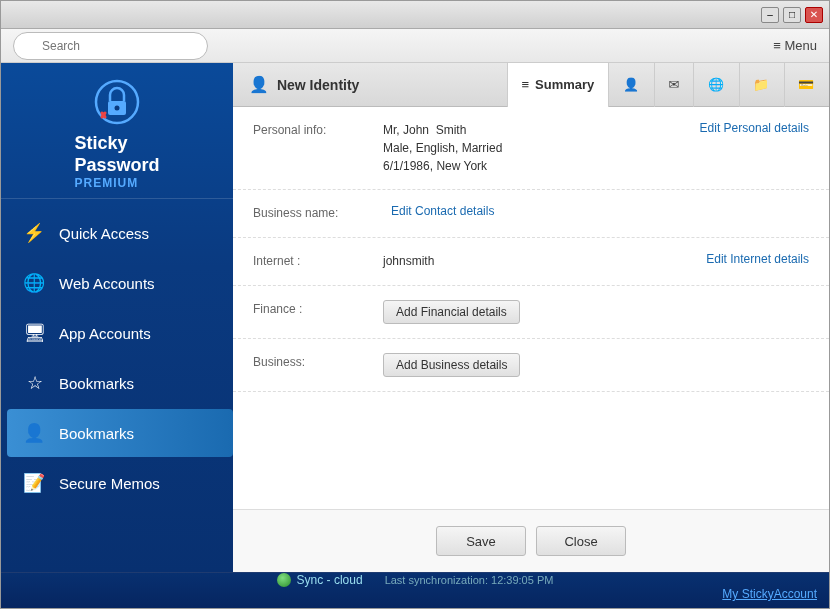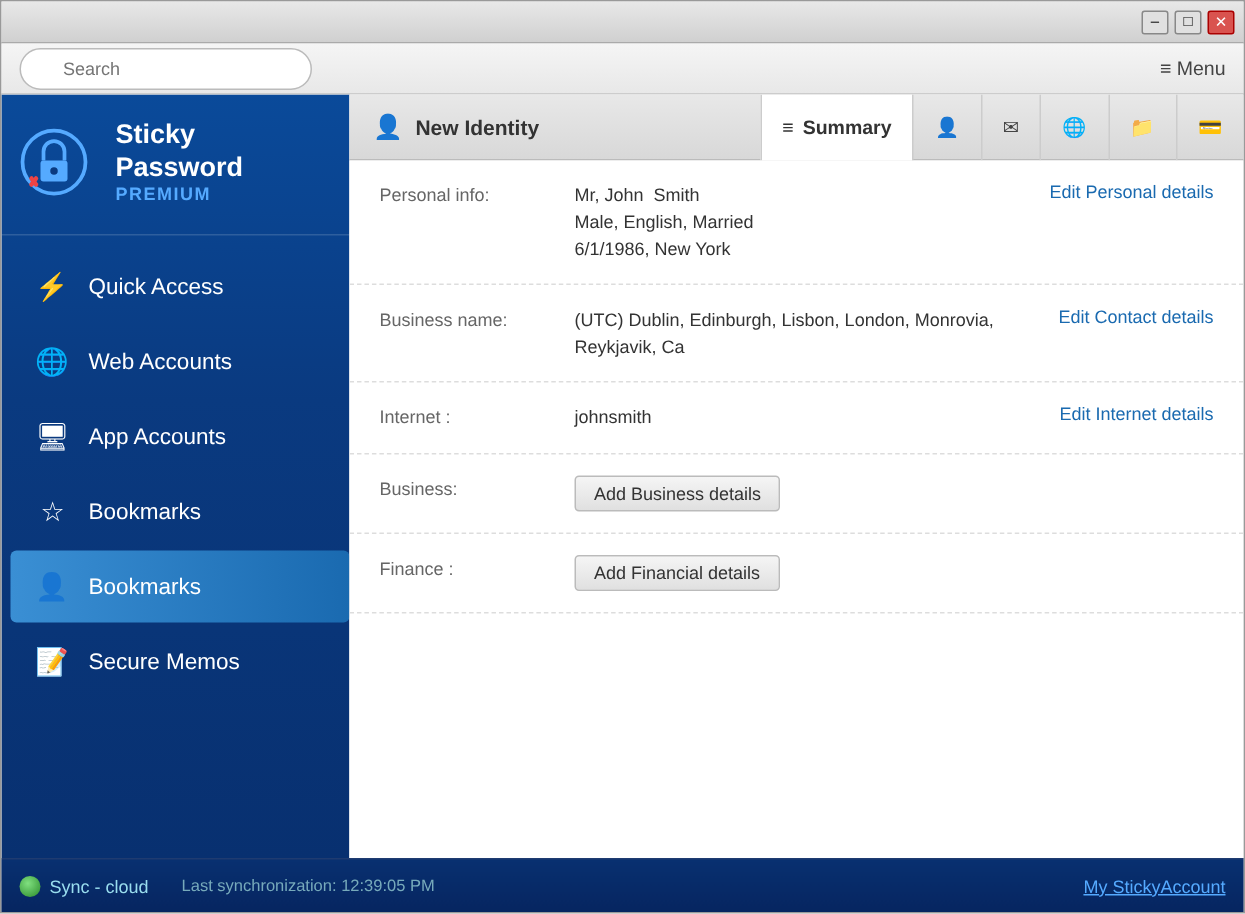--- a/index.html
+++ b/index.html
@@ -103,25 +103,26 @@
     
     .sidebar {
       width: 232px;
       background: linear-gradient(to bottom, #0a4a9a 0%, #0a3a80 40%, #083070 100%);
       display: flex;
       flex-direction: column;
       flex-shrink: 0;
     }
 
     .logo-area {
-      padding: 16px 12px 20px 12px;
-      display: flex;
-      align-items: center;
-      gap: 18px;
+      padding: 16px 12px 8px 12px;
+      display: flex;
+      align-items: center;
+      gap: 8px;
       border-bottom: 1px solid rgba(255,255,255,0.15);
+      flex-direction: column;
     }
     .logo-text {
       color: white;
       font-size: 18px;
       font-weight: 600;
       line-height: 1.2;
     }
     .logo-premium {
       color: #5af;
       font-size: 12px;
@@ -276,20 +277,21 @@
 
     
     .status-bar {
       height: 36px;
       background: linear-gradient(to bottom, #083070, #062560);
       display: flex;
       align-items: center;
       padding: 0 12px;
       flex-shrink: 0;
       border-top: 1px solid rgba(255,255,255,0.1);
+      flex-direction: column;
     }
     .status-sync-area {
       display: flex;
       align-items: center;
       gap: 6px;
     }
     .status-sync-dot {
       width: 14px;
       height: 14px;
       border-radius: 50%;
@@ -429,47 +431,50 @@
           <div class="detail-value">
             Mr, John &nbsp;Smith<br>
             Male, English, Married<br>
             6/1/1986, New York
           </div>
           <a class="detail-edit-link">Edit Personal details</a>
         </div>
 
         <div class="detail-row">
           <div class="detail-label">Business name:</div>
-          <div class="detail-value">(UTC) Dublin, Edinburgh, Lisbon, London, Monrovia, Reykjavik, Ca</div>
           <a class="detail-edit-link">Edit Contact details</a>
         </div>
 
         <div class="detail-row">
           <div class="detail-label">Internet :</div>
           <div class="detail-value">johnsmith</div>
           <a class="detail-edit-link">Edit Internet details</a>
         </div>
 
         <div class="detail-row">
+          <div class="detail-label">Finance :</div>
+          <div class="detail-value">
+            <button class="add-btn">Add Financial details</button>
+          </div>
+        </div>
+
+        <div class="detail-row">
           <div class="detail-label">Business:</div>
           <div class="detail-value">
             <button class="add-btn">Add Business details</button>
           </div>
         </div>
 
-        <div class="detail-row">
-          <div class="detail-label">Finance :</div>
-          <div class="detail-value">
-            <button class="add-btn">Add Financial details</button>
-          </div>
-        </div>
-
         <div style="flex:1; min-height:80px;"></div>
       </div>
 
+      <div class="footer-btns">
+        <button class="footer-btn">Save</button>
+        <button class="footer-btn">Close</button>
+      </div>
 
     </div>
   </div>
 
   <div class="status-bar">
     <div class="status-sync-area">
       <div class="status-sync-dot"></div>
       <span class="status-sync-label">Sync - cloud</span>
       <span class="status-sync-time">Last synchronization: 12:39:05 PM</span>
     </div>

